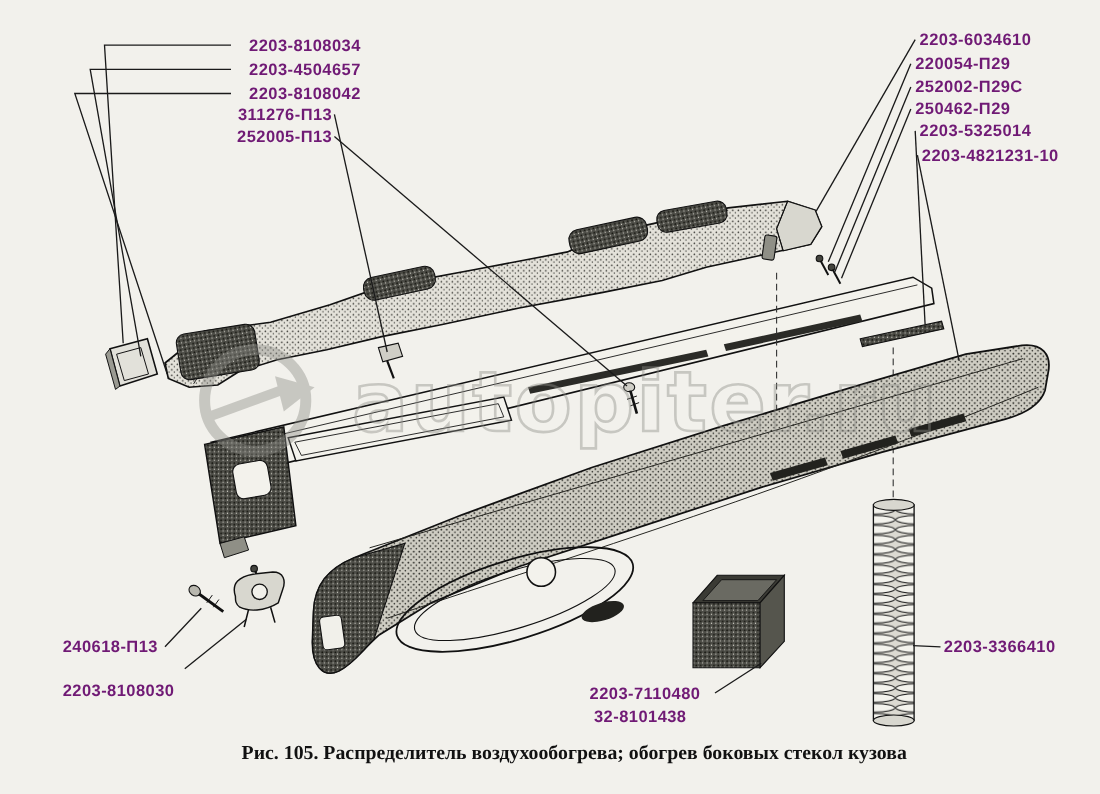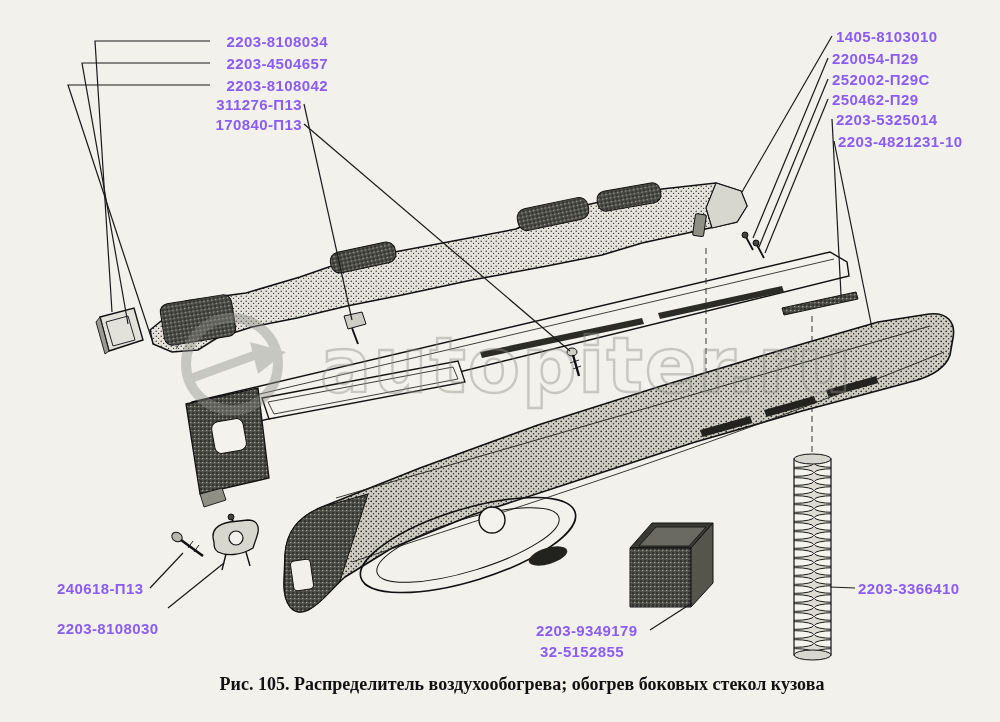--- a/index.html
+++ b/index.html
@@ -3,21 +3,21 @@
 <meta charset="utf-8">
 <style>
   html,body { margin:0; padding:0; background:#e7e6e1; }
   .stage {
     position:relative; width:1000px; height:722px; margin:0 auto;
     background:#f2f1ec; overflow:hidden;
     font-family:"Liberation Sans", sans-serif;
   }
   .stage svg.draw { position:absolute; left:0; top:0; width:1000px; height:722px; }
   .lbl {
-    position:absolute; white-space:nowrap; color:#8b5cf6;
+    position:absolute; white-space:nowrap; color:#701a75;
     font:bold 15px "Liberation Sans", sans-serif; letter-spacing:.4px;
   }
   .caption {
     position:absolute; top:674px; left:0; width:100%; text-align:center;
     font:bold 18px "Liberation Serif", serif; color:#111;padding-left:22px;
   }
 </style>
 </head>
 <body>
 
@@ -168,31 +168,31 @@
       <path d="M192,378 L258,354" stroke="#8e8e88" stroke-width="9" fill="none"></path>
       <path d="M250,342 L286,352 L258,374 Z" fill="#8e8e88"></path>
       <text x="320" y="392" font-family="DejaVu Sans, sans-serif" font-size="76" font-weight="bold" fill="none" stroke="#8e8e88" stroke-width="2.4" letter-spacing="2">autopiter.ru</text>
     </g>
   </svg>
 
   <div class="lbl" style="top:33px;  right:672px">2203-8108034</div>
   <div class="lbl" style="top:55px;  right:672px">2203-4504657</div>
   <div class="lbl" style="top:77px;  right:672px">2203-8108042</div>
   <div class="lbl" style="top:96px;  right:698px">311276-П13</div>
-  <div class="lbl" style="top:116px; right:698px">170840-П13</div>
+  <div class="lbl" style="top:116px; right:698px">252005-П13</div>
 
-  <div class="lbl" style="top:28px;  left:836px">1405-8103010</div>
+  <div class="lbl" style="top:28px;  left:836px">2203-6034610</div>
   <div class="lbl" style="top:50px;  left:832px">220054-П29</div>
   <div class="lbl" style="top:71px;  left:832px">252002-П29С</div>
   <div class="lbl" style="top:91px;  left:832px">250462-П29</div>
   <div class="lbl" style="top:111px; left:836px">2203-5325014</div>
   <div class="lbl" style="top:133px; left:838px">2203-4821231-10</div>
 
   <div class="lbl" style="top:580px; left:57px">240618-П13</div>
   <div class="lbl" style="top:620px; left:57px">2203-8108030</div>
 
-  <div class="lbl" style="top:622px; left:536px">2203-9349179</div>
-  <div class="lbl" style="top:643px; left:540px">32-5152855</div>
+  <div class="lbl" style="top:622px; left:536px">2203-7110480</div>
+  <div class="lbl" style="top:643px; left:540px">32-8101438</div>
 
   <div class="lbl" style="top:580px; left:858px">2203-3366410</div>
 
   <div class="caption">Рис. 105. Распределитель воздухообогрева; обогрев боковых стекол кузова</div>
 </div>
 
 </body></html>

